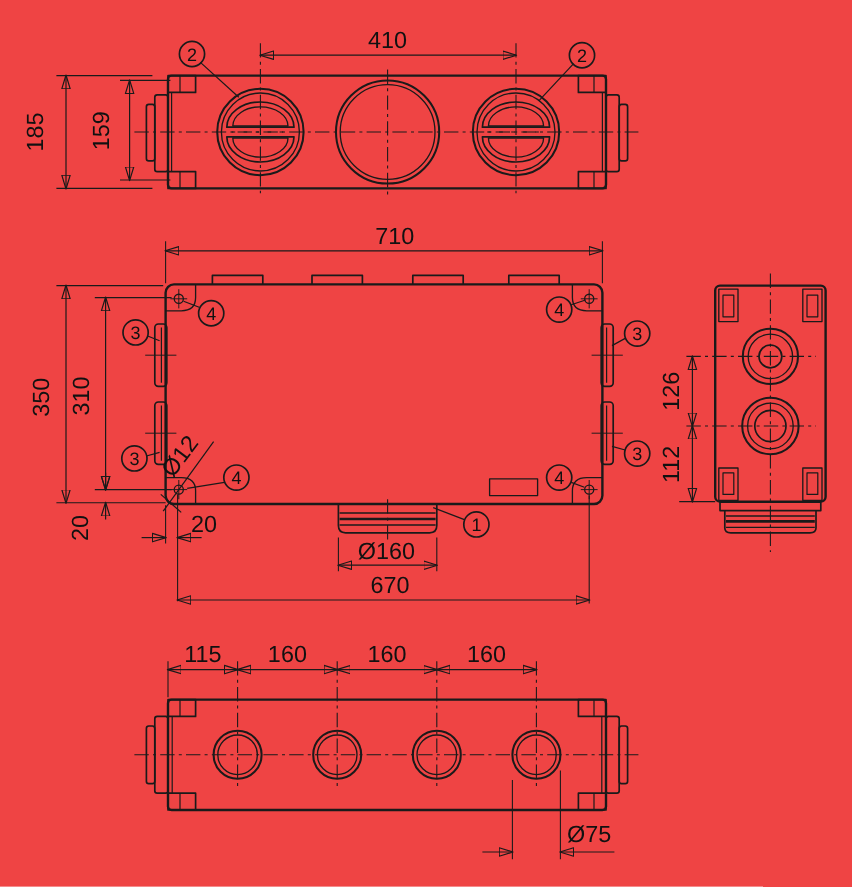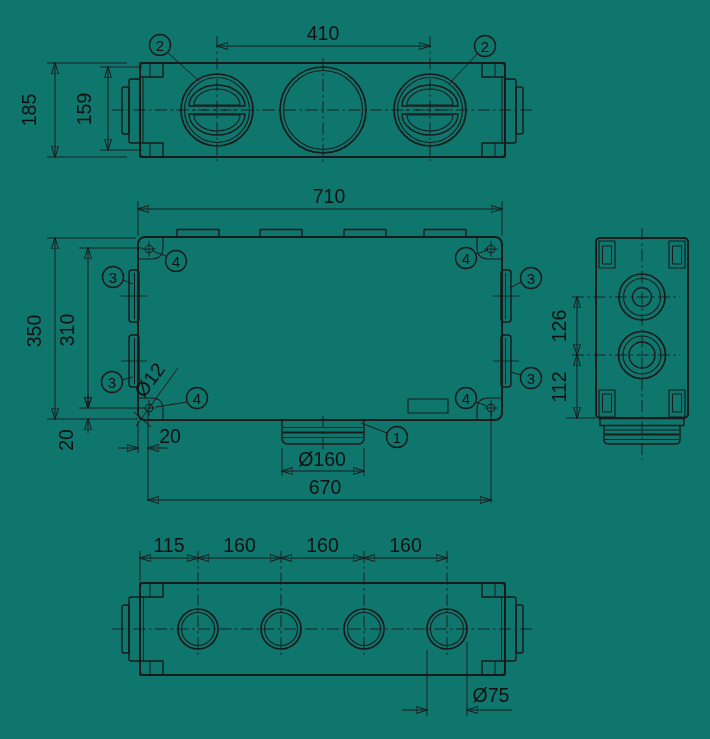--- a/index.html
+++ b/index.html
@@ -1,16 +1,16 @@
 <!DOCTYPE html>
 <html><head>
 <meta charset="utf-8">
 <style>
   html,body { margin:0; padding:0; background:#ffffff; }
-  .stage { width:710px; height:739px; position:relative; background:#0f766e; }
+  .stage { width:710px; height:739px; position:relative; background:#ef4444; }
   svg { display:block; }
   svg * { fill:none; stroke:#1a1a1a; stroke-linejoin:round; }
   .w2  { stroke-width:2; }
   .w17 { stroke-width:1.7; }
   .w14 { stroke-width:1.4; }
   .w11 { stroke-width:1.1; }
   .thin{ stroke-width:1; }
   .fine{ stroke-width:.8; }
   .dim { stroke-width:1; }
   .ext { stroke-width:.9; }

